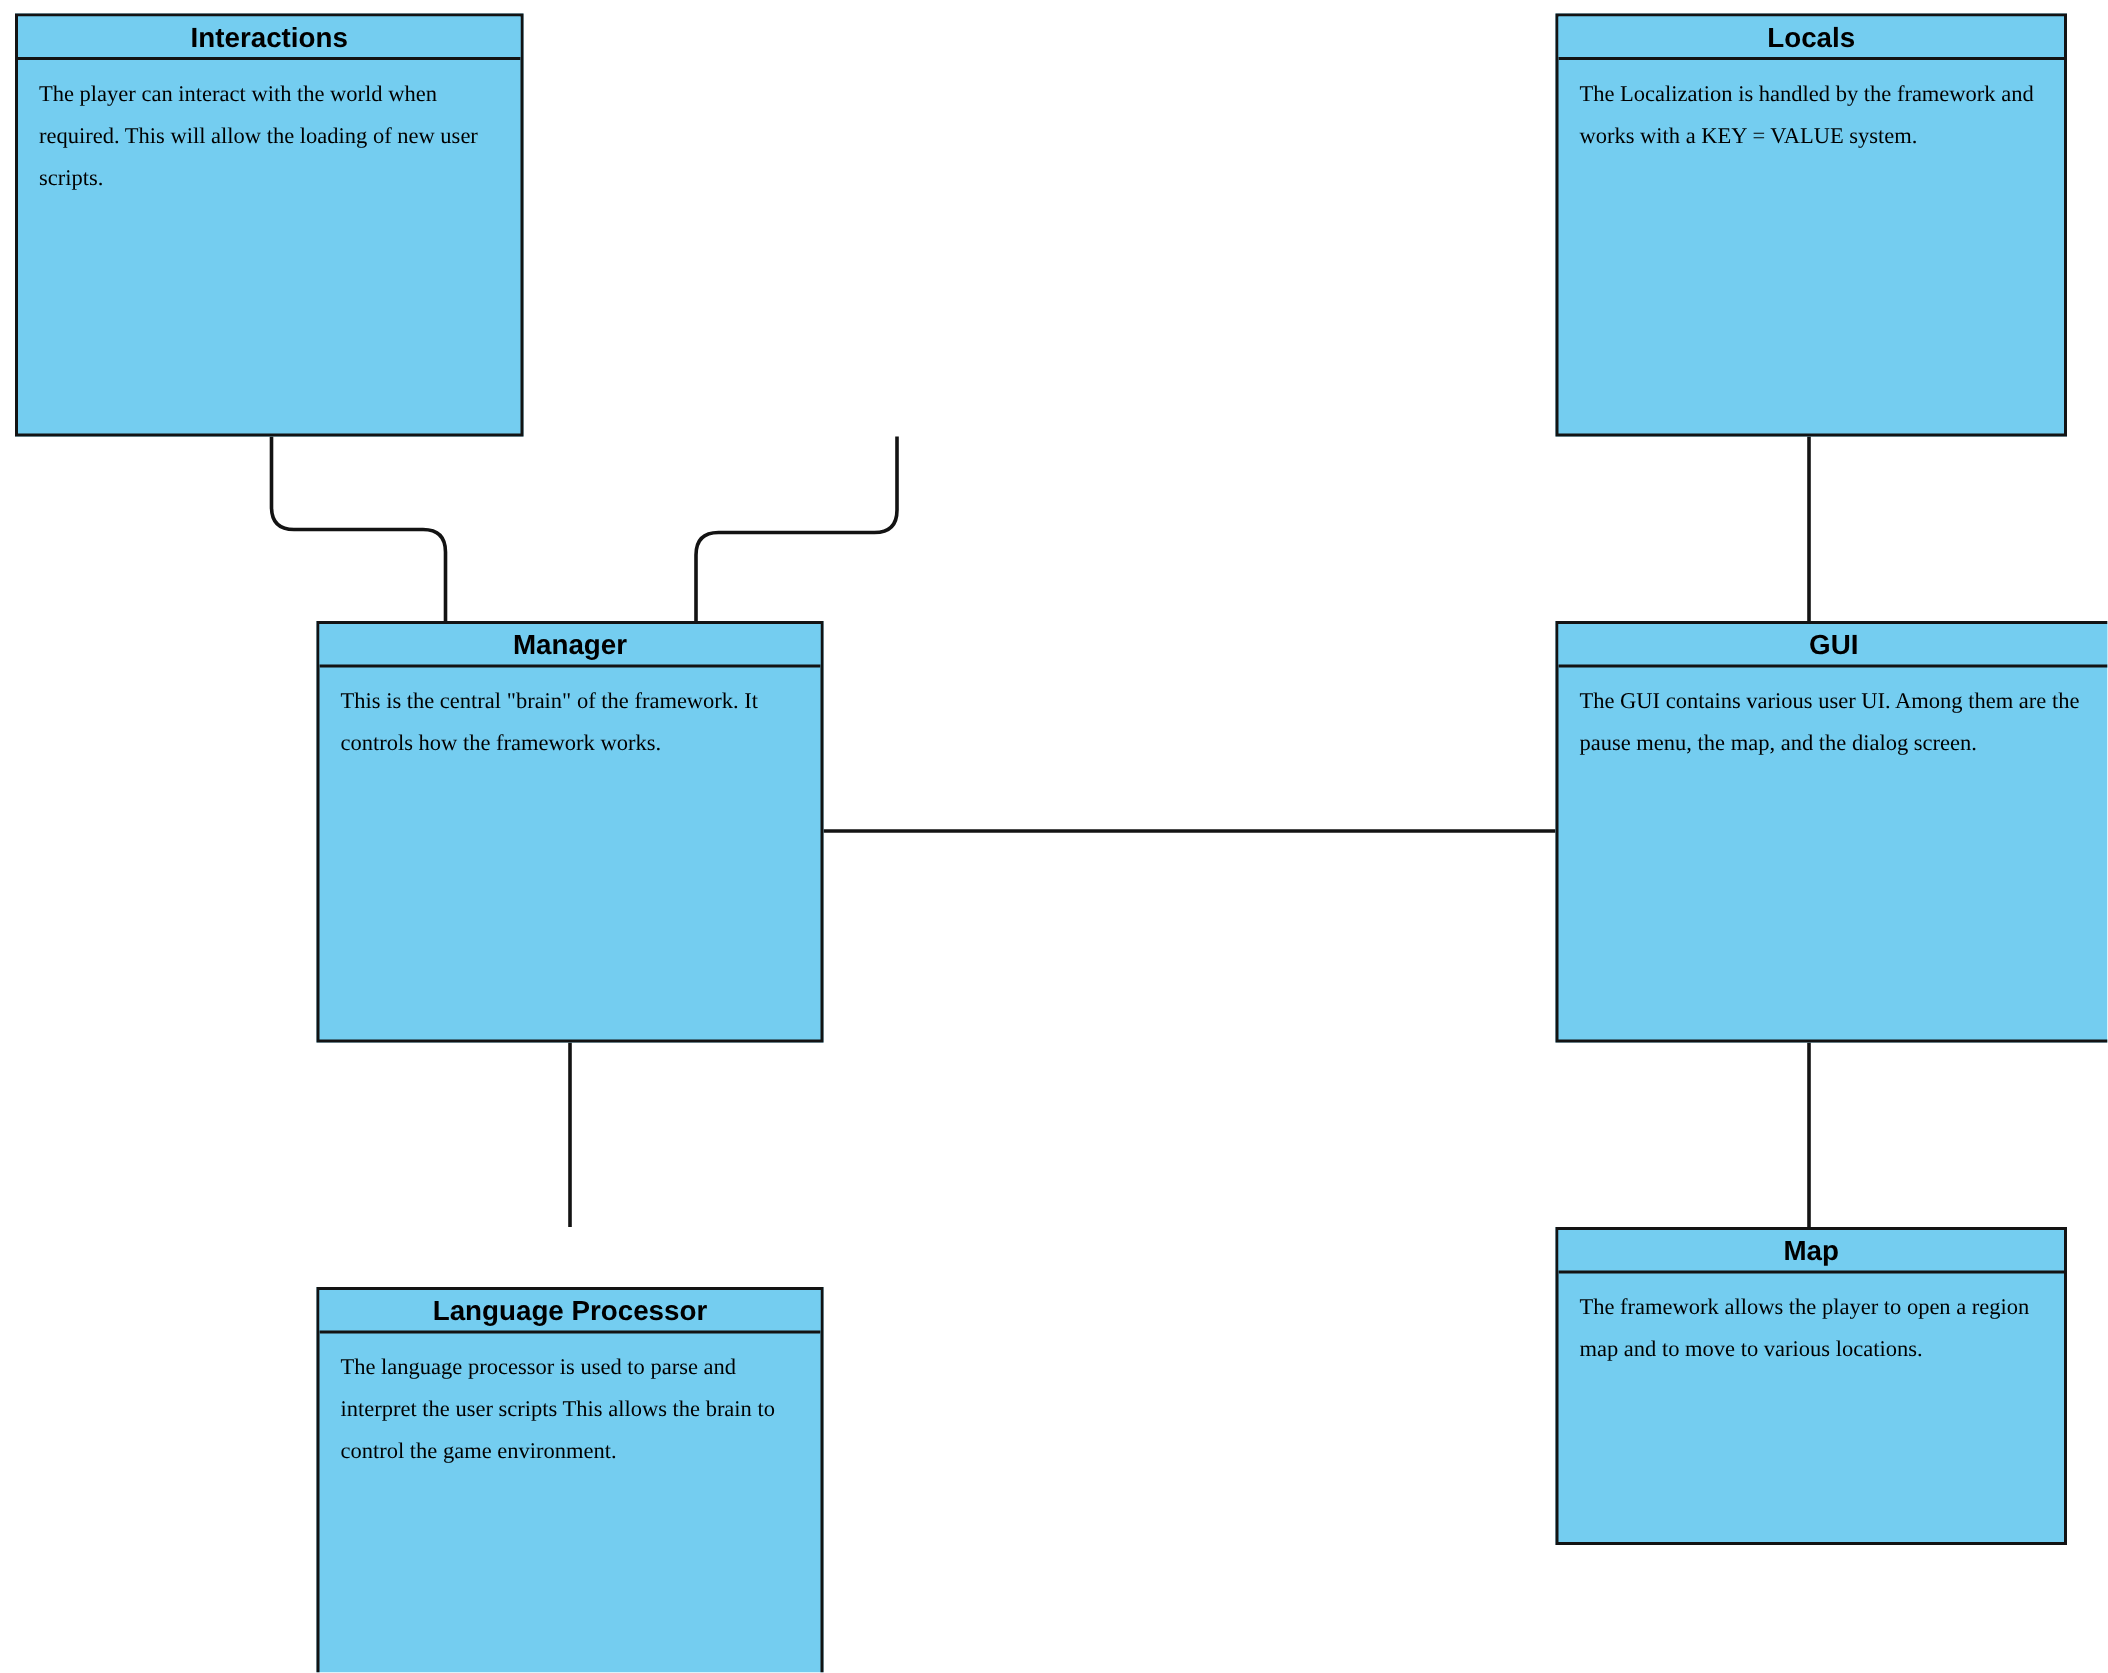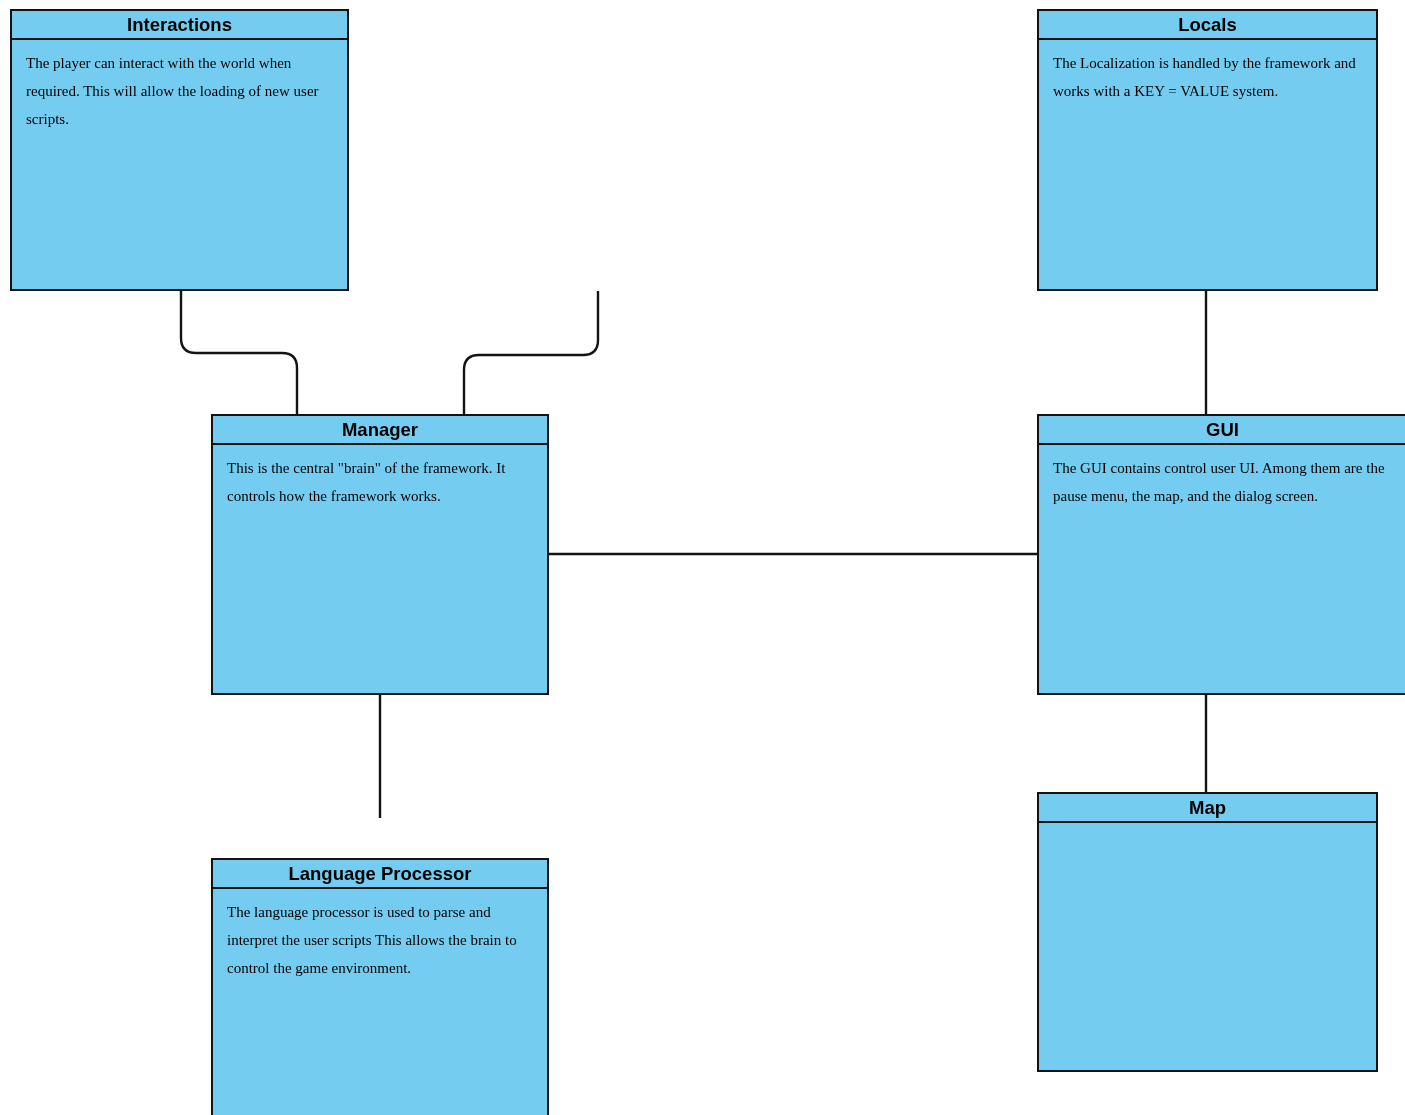--- a/index.html
+++ b/index.html
@@ -93,25 +93,26 @@
     <div class="uml-body">The Localization is handled by the framework and works with a KEY = VALUE system.</div>
   </div>
 
   <div class="uml-box" style="left:211px; top:414px; width:338px; height:281px;">
     <div class="uml-title">Manager</div>
     <div class="uml-body">This is the central "brain" of the framework. It controls how the framework works.</div>
   </div>
 
   <div class="uml-box" style="left:1037px; top:414px; width:371px; height:281px;">
     <div class="uml-title">GUI</div>
-    <div class="uml-body">The GUI contains control user UI. Among them are the pause menu, the map, and the dialog screen.</div>
+    <div class="uml-body">The GUI contains various user UI. Among them are the pause menu, the map, and the dialog screen.</div>
   </div>
 
   <div class="uml-box" style="left:211px; top:858px; width:338px; height:288px;">
     <div class="uml-title">Language Processor</div>
     <div class="uml-body">The language processor is used to parse and interpret the user scripts This allows the brain to control the game environment.</div>
   </div>
 
-  <div class="uml-box" style="left:1037px; top:792px; width:341px; height:280px;">
+  <div class="uml-box" style="left:1037px; top:818px; width:341px; height:212px;">
     <div class="uml-title">Map</div>
+    <div class="uml-body">The framework allows the player to open a region map and to move to various locations.</div>
   </div>
 
 </div>
 
 </body></html>

